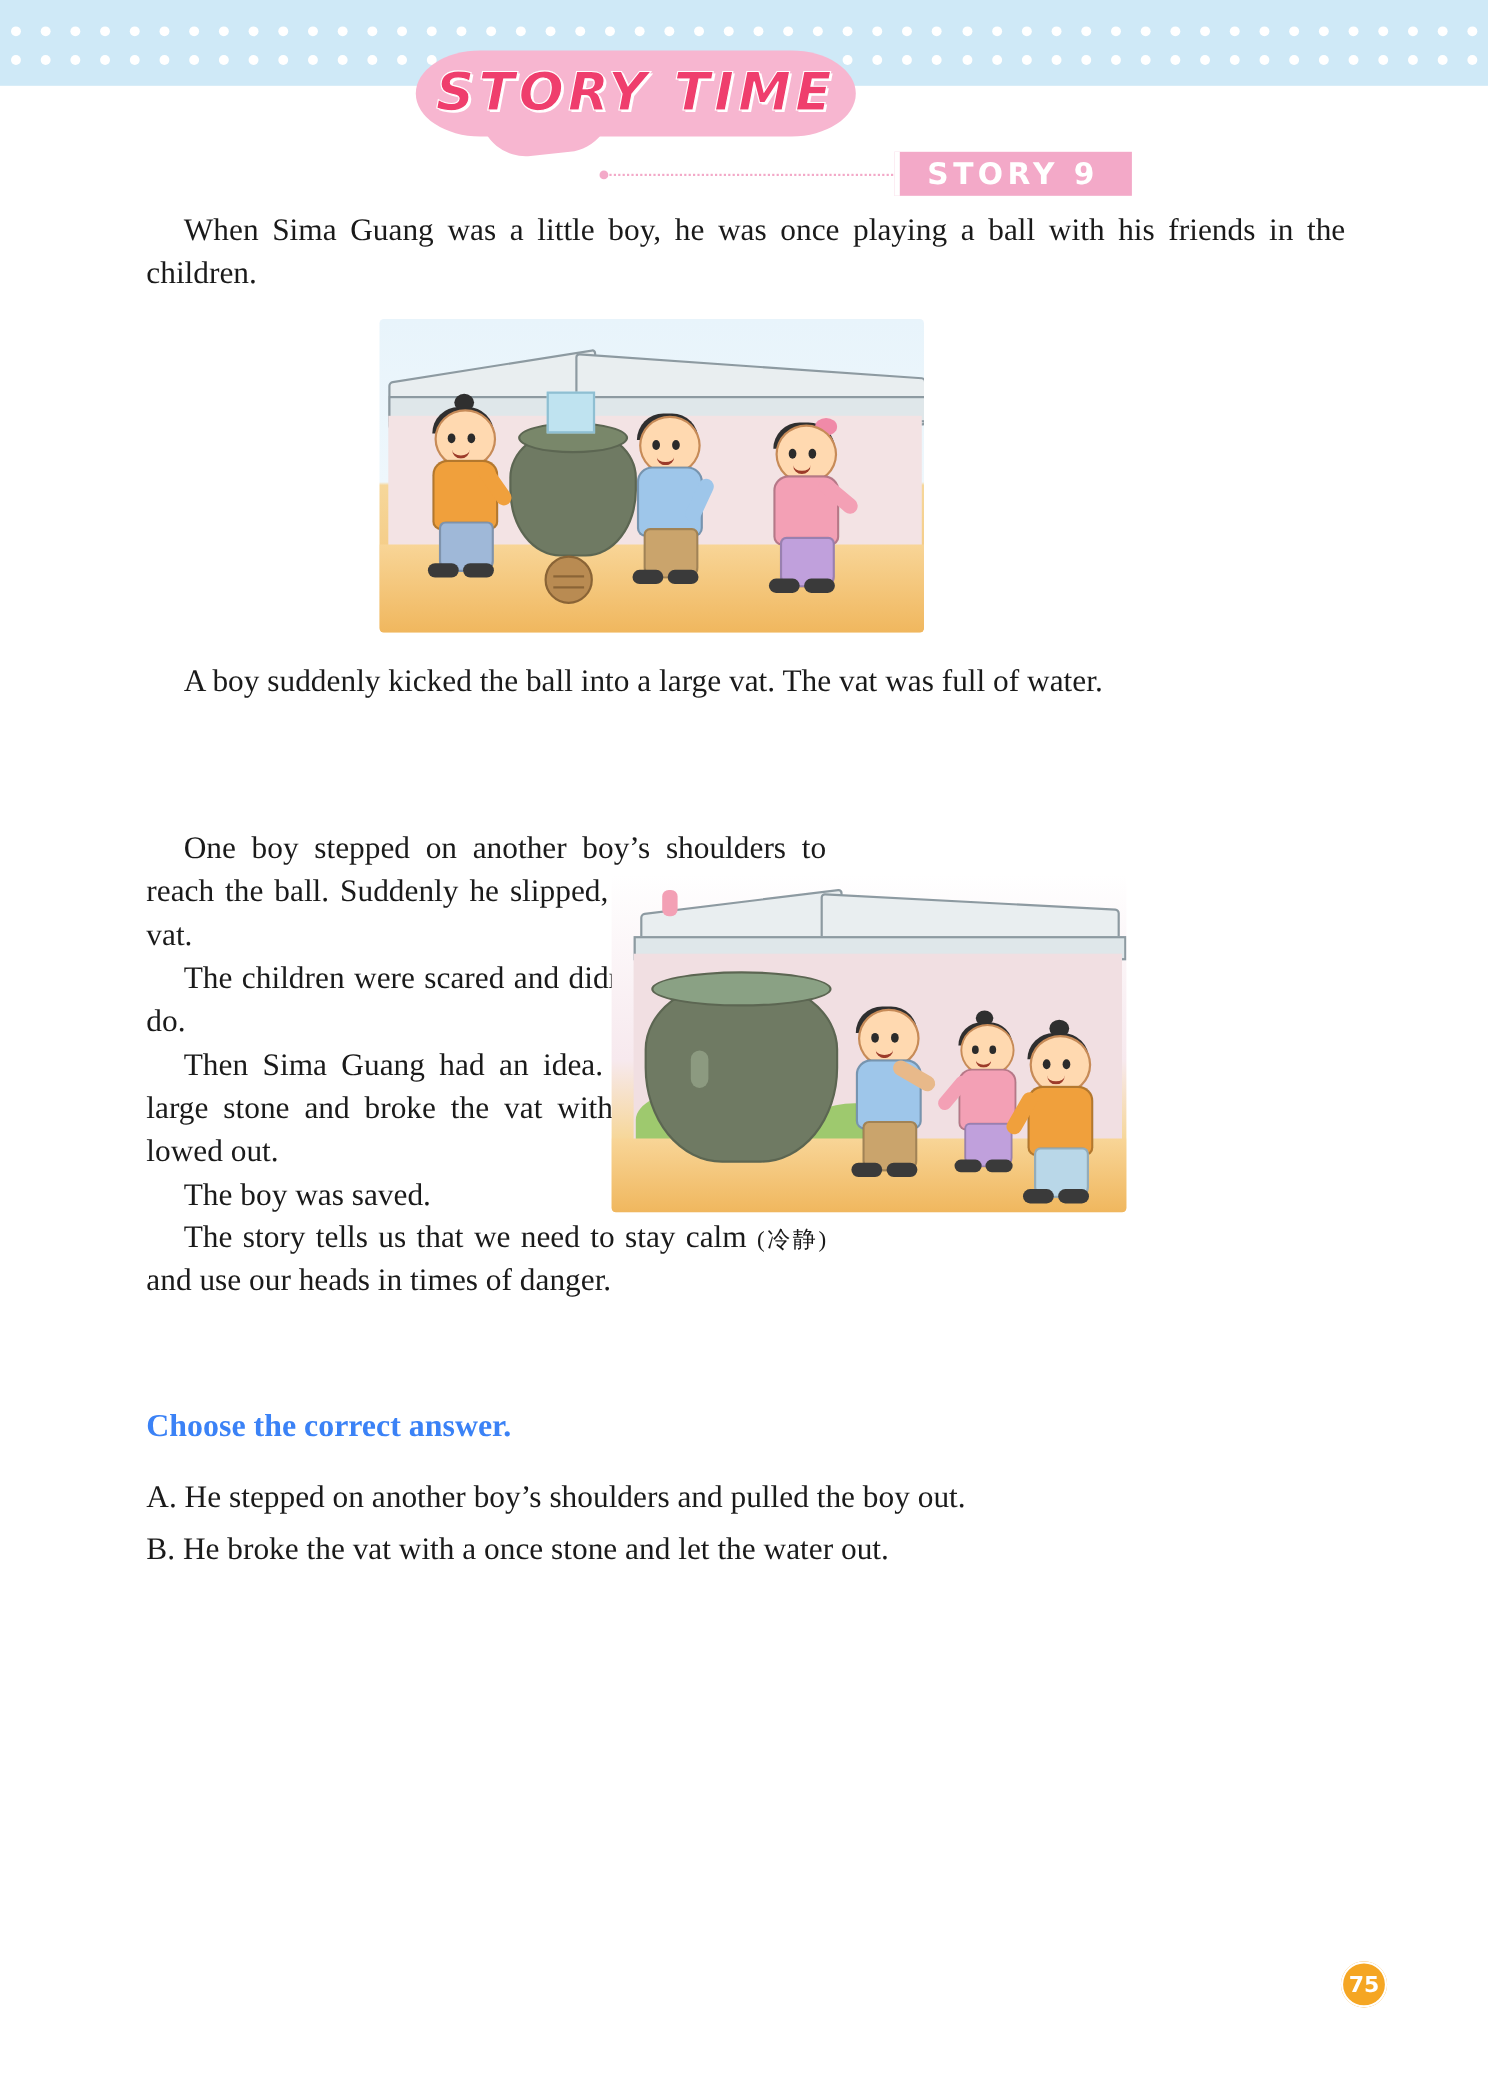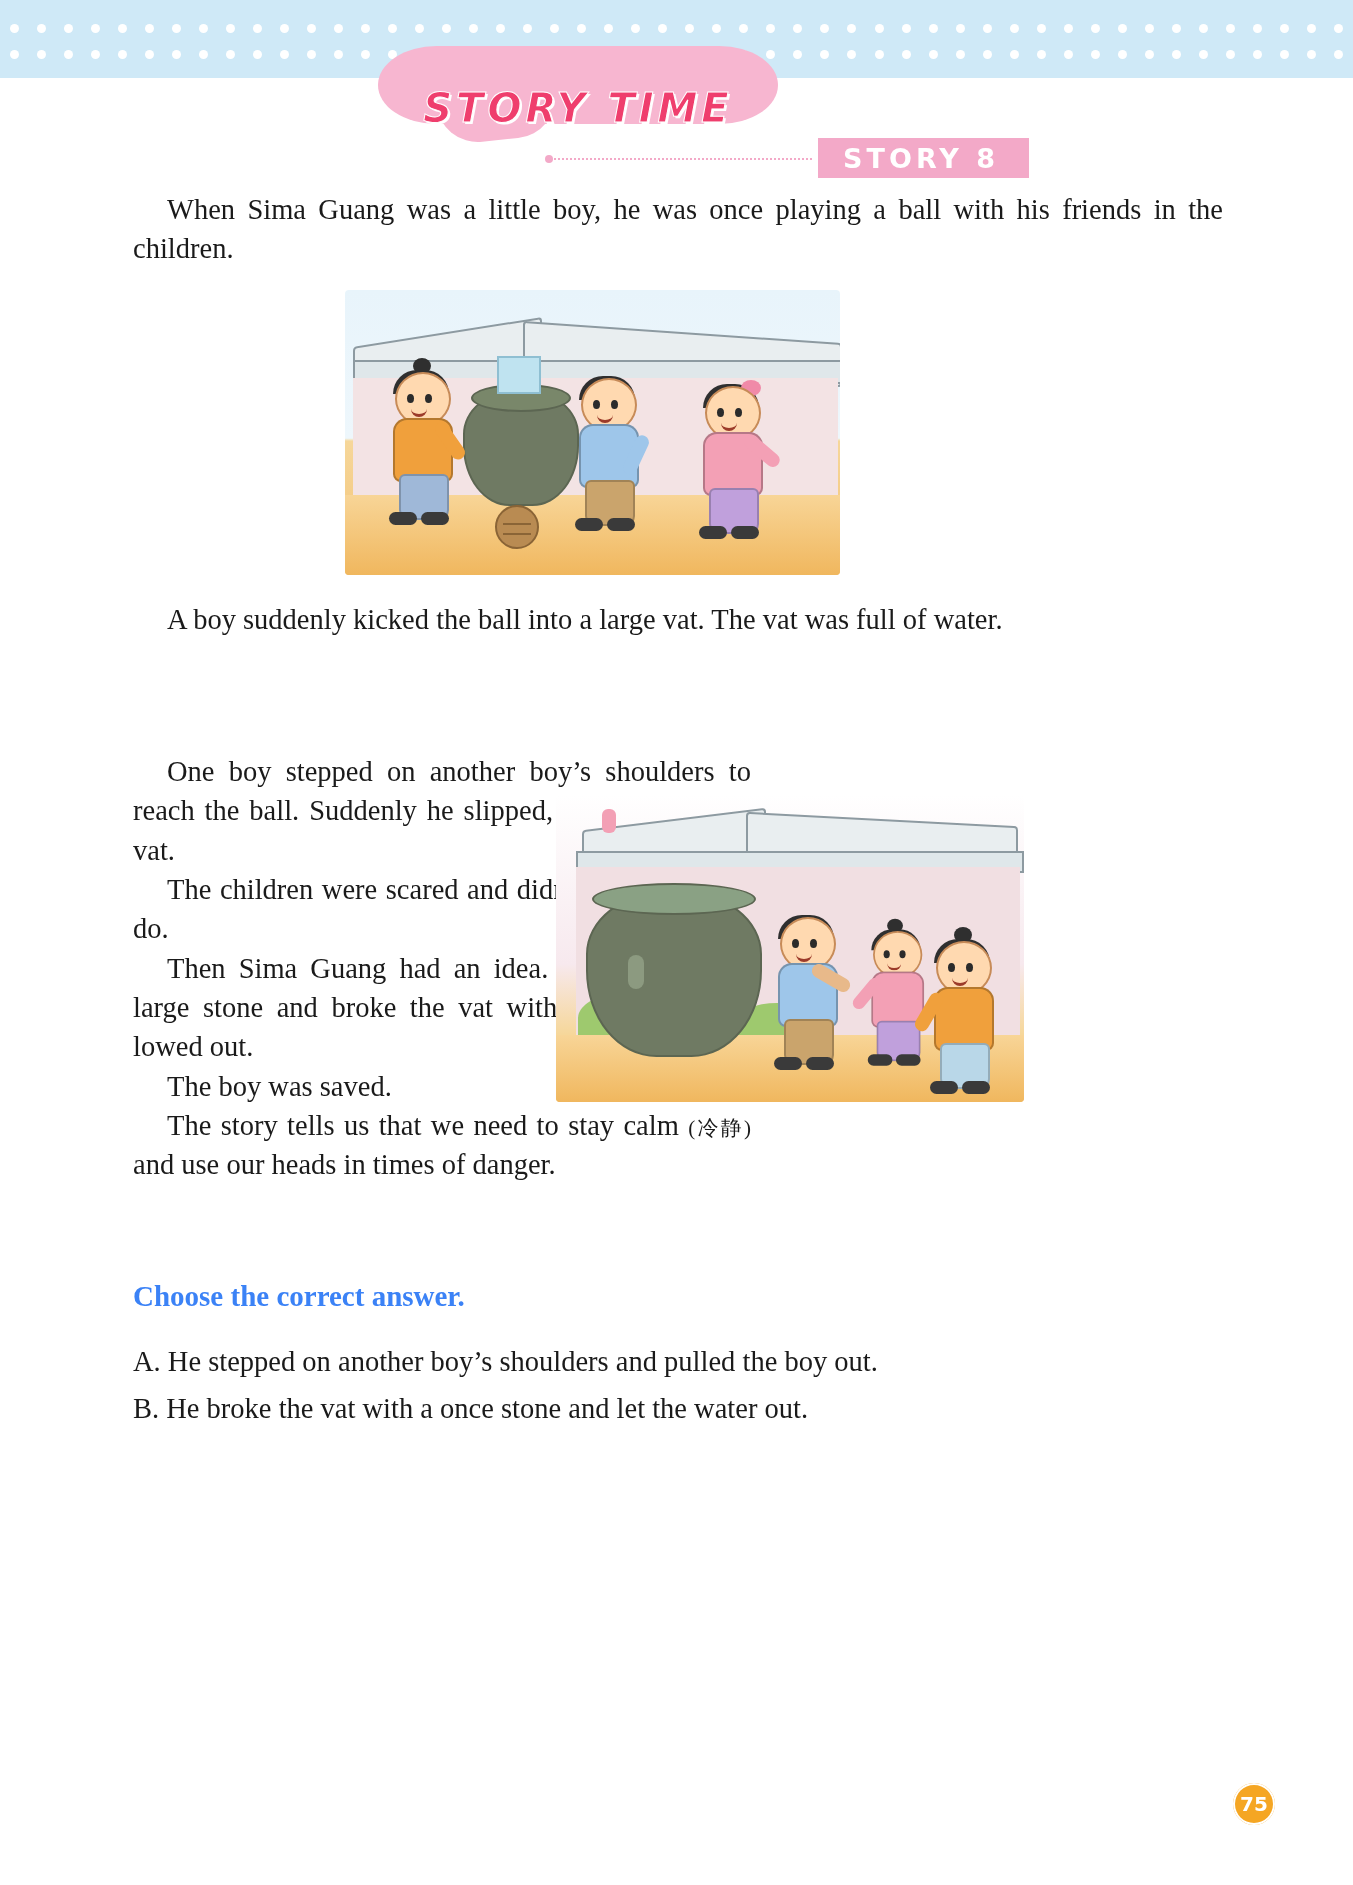--- a/index.html
+++ b/index.html
@@ -71,26 +71,25 @@
     transform: rotate(-6deg);
   }
   .story-time-text {
     position: absolute;
     left: 0; top: 10px;
     width: 400px;
     text-align: center;
     font-family: "DejaVu Sans", sans-serif;
     font-weight: bold;
     font-style: italic;
-    font-size: 40px;
+    font-size: 48px;
     letter-spacing: 4px;
     color: #ef3e6d;
     -webkit-text-stroke: 1px #ffffff;
     text-shadow: 2px 2px 0 #ffffff;
-    margin-top: 29px;
   }
 
   
   .story-label {
     position: absolute;
     left: 813px;
     top: 138px;
     width: 216px;
     height: 40px;
     background: #f3a9c8;
@@ -289,21 +288,21 @@
   .exercise p {
     margin: 0 0 6px 0;
     font-size: 28.5px;
     line-height: 1.45;
     color: #1a1a1a;
   }
 
   
   .page-num {
     position: absolute;
-    right: 78px;
+    right: 92px;
     bottom: 60px;
     width: 42px; height: 42px;
     border-radius: 50%;
     background: #f5a623;
     color: #ffffff;
     font-family: "DejaVu Sans", sans-serif;
     font-weight: bold;
     font-size: 20px;
     display: flex;
     align-items: center;
@@ -423,21 +422,21 @@
   </div>
 </div>
 
 <div class="story-time-banner">
   <div class="blob-tail"></div>
   <div class="blob"></div>
   <div class="story-time-text">STORY TIME</div>
 </div>
 
 <div class="dotted-rule"></div>
-<div class="story-label">STORY 8</div>
+<div class="story-label">STORY 9</div>
 <div class="story-label-bar"></div>
 
 <div class="content">
   <p class="para">When Sima Guang was a little boy, he was once playing a ball with his friends in the children.</p>
 </div>
 
 <div class="illus1">
 
   <div class="roof" style="left:8px; top:42px; width:185px; height:40px; transform:skewY(-9deg); border-radius:4px;"></div>
   <div class="roof" style="left:178px; top:42px; width:315px; height:40px; transform:skewY(4deg); border-radius:4px;"></div>

